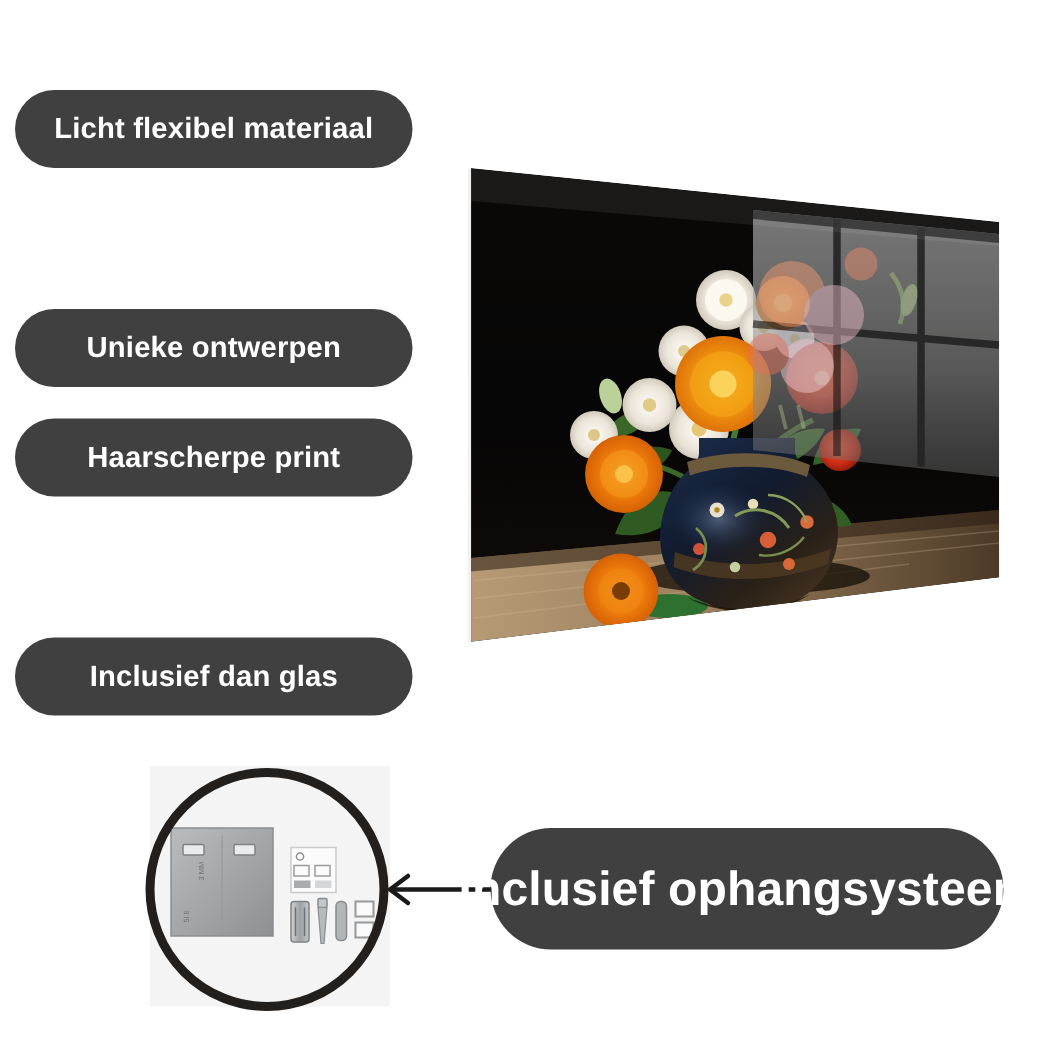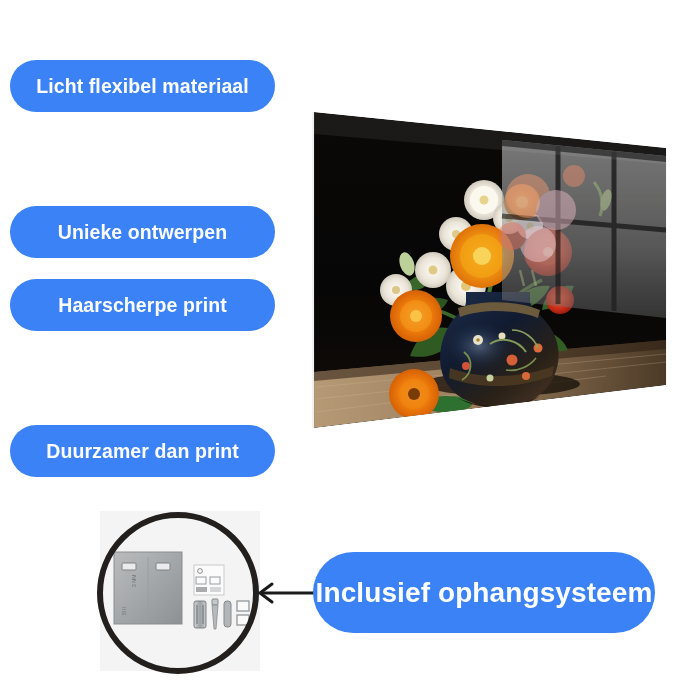--- a/index.html
+++ b/index.html
@@ -19,42 +19,42 @@
     background: #ffffff;
     overflow: hidden;
   }
 
   
   .pill {
     position: absolute;
     display: flex;
     align-items: center;
     justify-content: center;
-    background: #3b82f6;
+    background: #404040;
     color: #ffffff;
     border-radius: 999px;
     font-weight: bold;
     letter-spacing: .1px;
     text-align: left;
     box-sizing: border-box;
     padding: 5px 14px;
     white-space: nowrap;
   }
   .pill-feature {
     left: 10px;
     width: 265px;
     height: 52px;
     font-size: 19.5px;
   }
   .pill-hang {
-    left: 313px;
+    left: 327px;
     top: 552px;
     width: 342px;
     height: 81px;
-    font-size: 28px;
+    font-size: 32px;
     border-radius: 999px;
   }
 
   
   #panel-wrap {
     position: absolute;
     left: 306px;
     top: 104px;
     width: 366px;
     height: 336px;
@@ -341,21 +341,21 @@
   <div class="pill pill-feature" style="top:60px">
     <span>Licht flexibel materiaal</span>
   </div>
   <div class="pill pill-feature" style="top:279px">
     <span>Haarscherpe print</span>
   </div>
   <div class="pill pill-feature" style="top:206px">
     <span>Unieke ontwerpen</span>
   </div>
   <div class="pill pill-feature" style="top:425px">
-    <span>Duurzamer dan print</span>
+    <span>Inclusief dan glas</span>
   </div>
 
   <div id="kit-photo">
     <svg width="160" height="160" viewBox="0 0 160 160" xmlns="http://www.w3.org/2000/svg">
       <defs>
         <linearGradient id="plateGrad" x1="0" y1="0" x2="1" y2="1">
           <stop offset="0%" stop-color="#b9bbbd"></stop>
           <stop offset="45%" stop-color="#a6a9ab"></stop>
           <stop offset="100%" stop-color="#8e9194"></stop>
         </linearGradient>

